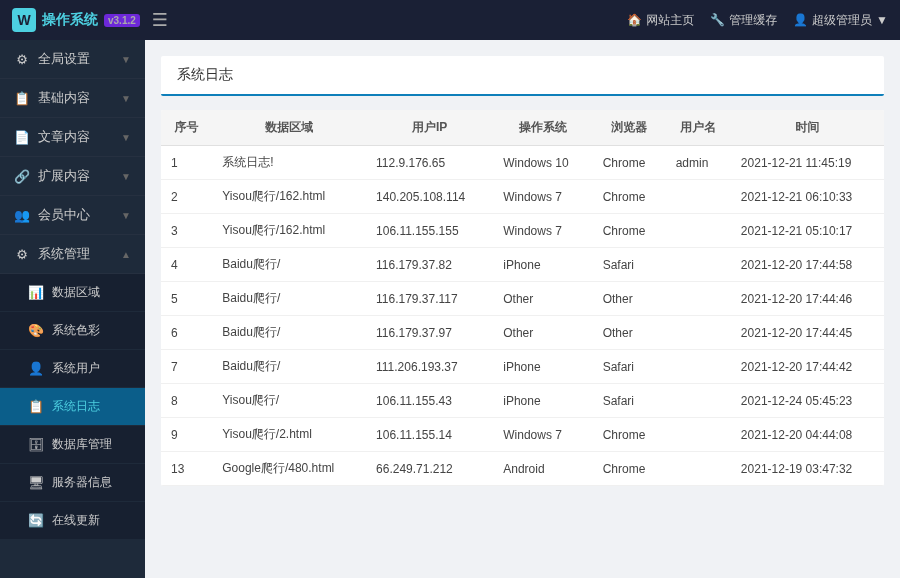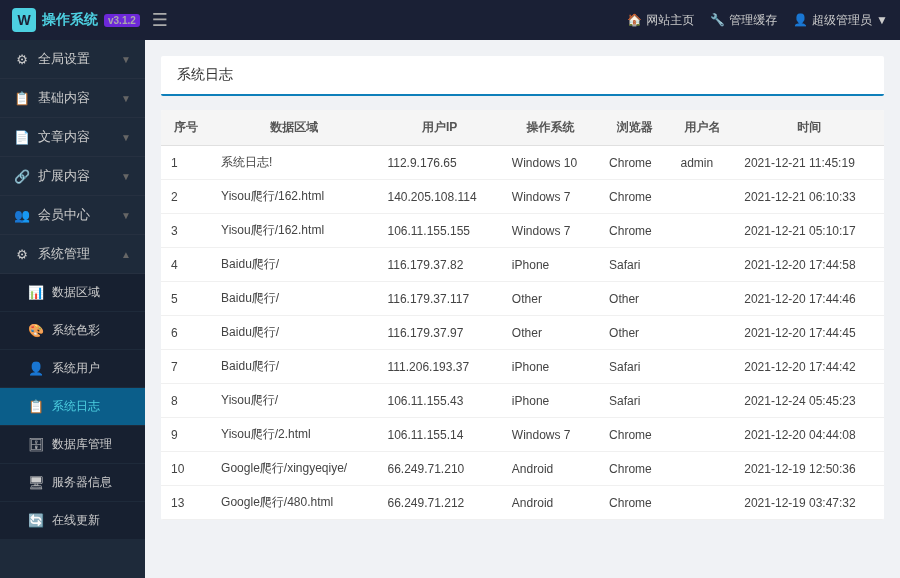--- a/index.html
+++ b/index.html
@@ -296,29 +296,20 @@
             <tr>
               <td>9</td>
               <td>Yisou爬行/2.html</td>
               <td>106.11.155.14</td>
               <td>Windows 7</td>
               <td>Chrome</td>
               <td></td>
               <td>2021-12-20 04:44:08</td>
             </tr>
             <tr>
-              <td>10</td>
-              <td>Google爬行/xingyeqiye/</td>
-              <td>66.249.71.210</td>
-              <td>Android</td>
-              <td>Chrome</td>
-              <td></td>
-              <td>2021-12-19 12:50:36</td>
-            </tr>
-            <tr>
               <td>13</td>
               <td>Google爬行/480.html</td>
               <td>66.249.71.212</td>
               <td>Android</td>
               <td>Chrome</td>
               <td></td>
               <td>2021-12-19 03:47:32</td>
             </tr>
           </tbody>
       </table>

